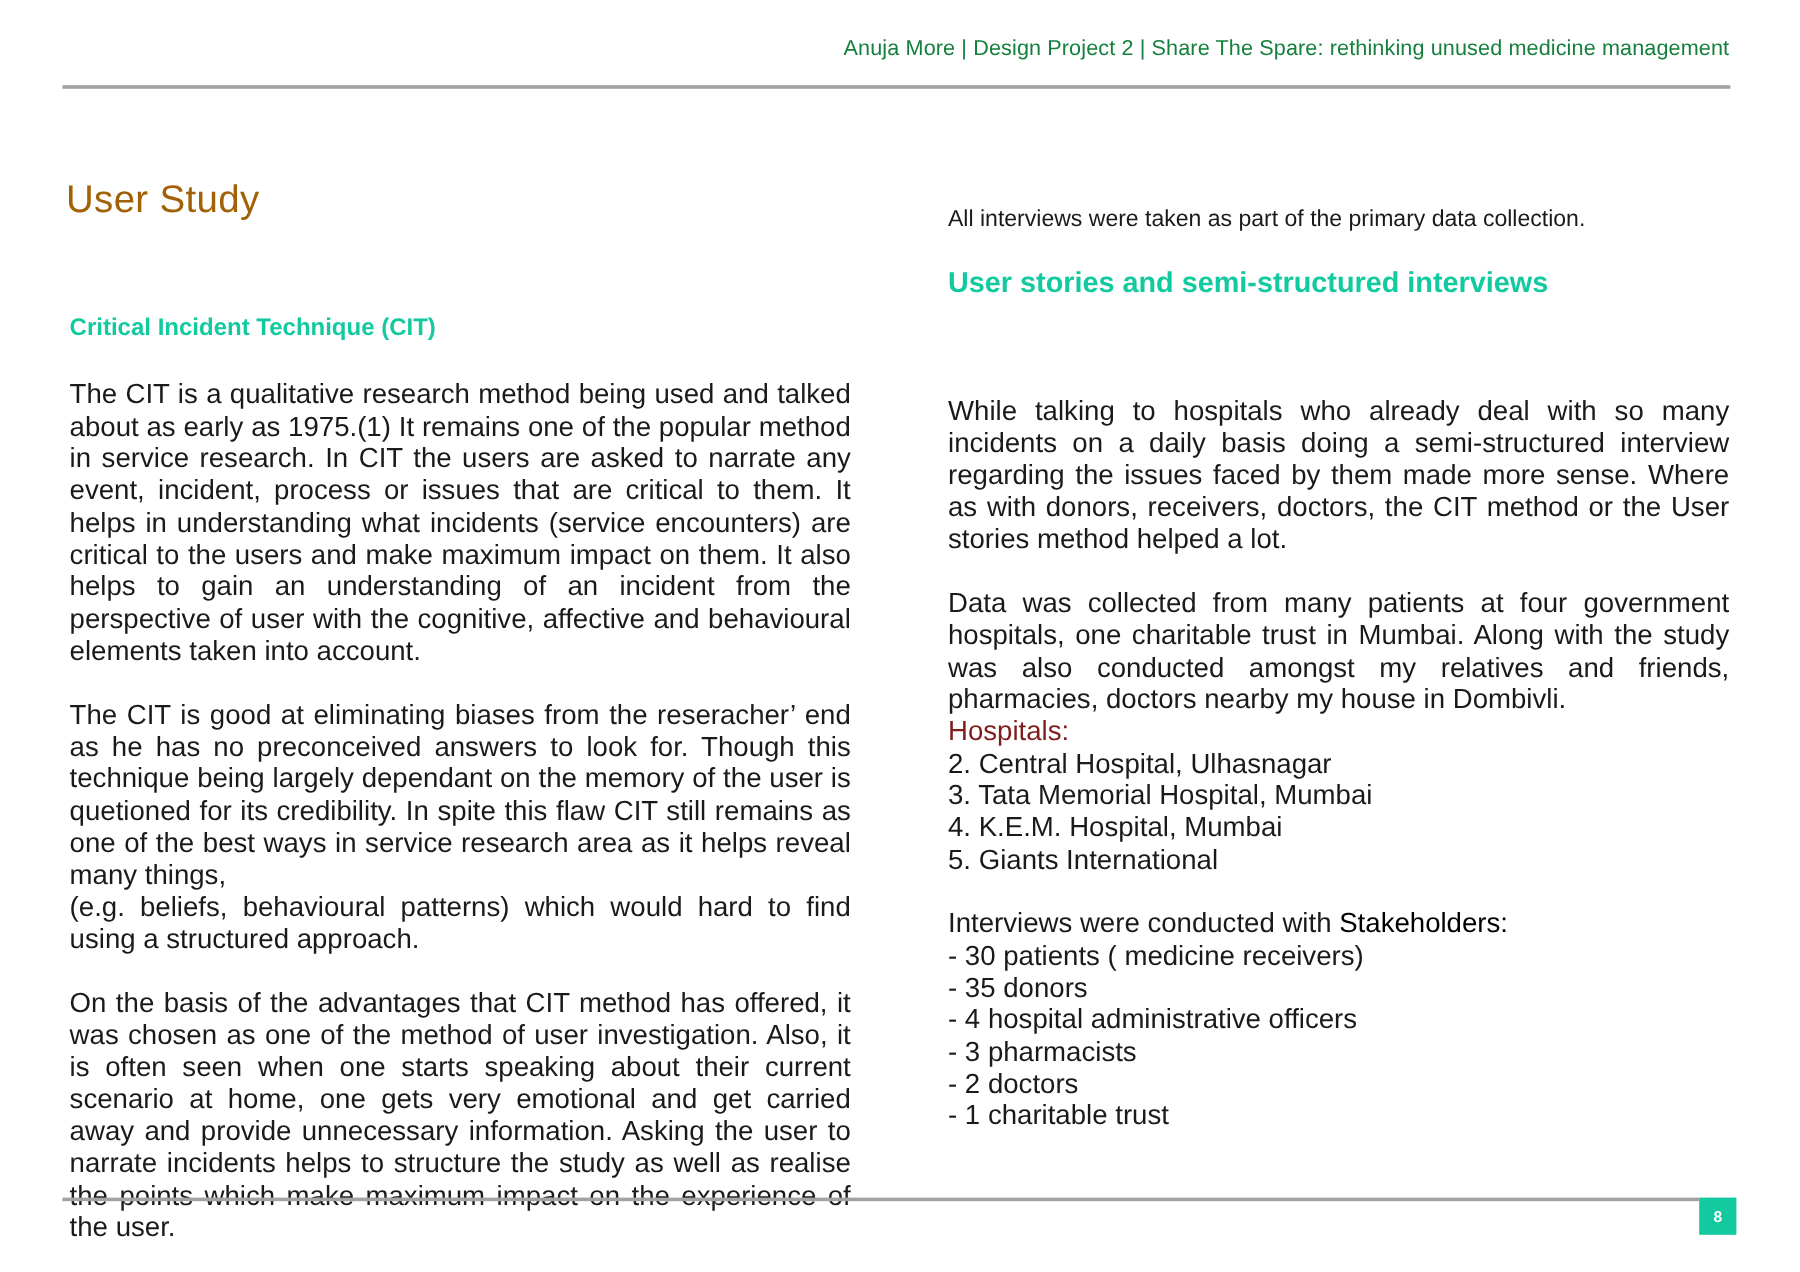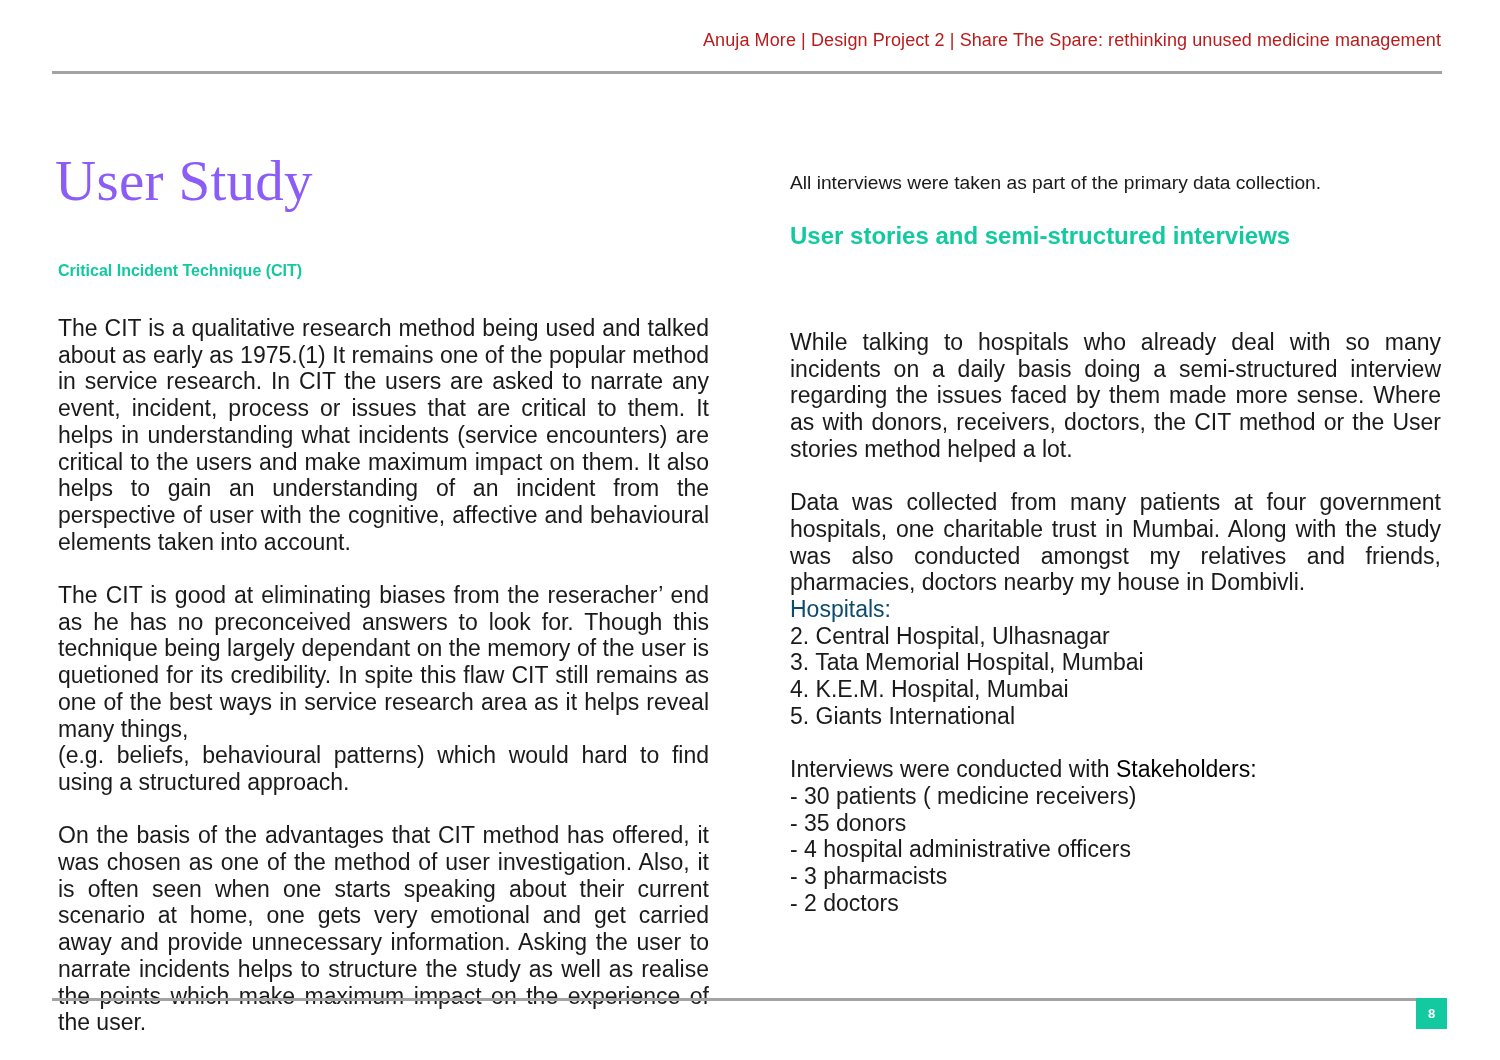--- a/index.html
+++ b/index.html
@@ -1,28 +1,28 @@
 <!DOCTYPE html>
 <html><head>
 <meta charset="utf-8">
 <style>
   html, body { margin: 0; padding: 0; background: #ffffff; }
   body { width: 1500px; height: 1060px; position: relative; overflow: hidden;
          font-family: "Liberation Sans", sans-serif; color: #1a1a1a; }
-  .header-text { position: absolute; top: 30px; right: 59px; font-size: 18px; color: #b91c1c;
+  .header-text { position: absolute; top: 30px; right: 59px; font-size: 18px; color: #15803d;
                  letter-spacing: 0.1px; white-space: nowrap; }
   .rule { position: absolute; left: 52px; width: 1390px; height: 3px; background: #a3a3a3; }
   .rule.top { top: 71px; }
   .rule.bottom { top: 998px; width: 1364px; }
   .page-num { position: absolute; left: 1416px; top: 998px; width: 31px; height: 31px;
               background: #13c9a0; color: #fff; font-size: 13px; font-weight: bold;
               display: flex; align-items: center; justify-content: center; }
-  .title { position: absolute; left: 55px; top: 148px; font-size: 57px; color: #8b5cf6;
-           font-weight: normal; margin: 0; letter-spacing: 0.3px; font-family: Liberation Serif, serif; }
-  .subhead { position: absolute; left: 58px; top: 262px; font-size: 16px; color: #13c9a0; margin: 0; }
+  .title { position: absolute; left: 55px; top: 148px; font-size: 32px; color: #a16207;
+           font-weight: normal; margin: 0; letter-spacing: 0.3px; }
+  .subhead { position: absolute; left: 58px; top: 262px; font-size: 20px; color: #13c9a0; margin: 0; }
   .col { position: absolute; font-size: 23px; line-height: 26.7px; text-align: justify; }
   .col.left { left: 58px; top: 315px; width: 651px; }
   .col p { margin: 0 0 26.7px 0; }
   .right-intro { position: absolute; left: 790px; top: 172px; font-size: 19.2px; }
   .subhead2 { position: absolute; left: 790px; top: 222px; font-size: 24px; color: #13c9a0; margin: 0; }
   .col.right { left: 790px; top: 305px; width: 651px; margin-top: 24px; }
   .col.right .list { text-align: left; }
   .label-strong { font-weight: bold; color: #111; }
   .no-margin { margin: 0 !important; }
   ul.plain { list-style: none; padding: 0; margin: 0; }
@@ -42,34 +42,35 @@
   <p>(e.g. beliefs, behavioural patterns) which would hard to find using a structured approach.</p>
   <p>On the basis of the advantages that CIT method has offered, it was chosen as one of the method of user investigation. Also, it is often seen when one starts speaking about their current scenario at home, one gets very emotional and get carried away and provide unnecessary information. Asking the user to narrate incidents helps to structure the study as well as realise the points which make maximum impact on the experience of the user.</p>
 </div>
 
 <div class="right-intro">All interviews were taken as part of the primary data collection.</div>
 <h2 class="subhead2">User stories and semi-structured interviews</h2>
 
 <div class="col right">
   <p>While talking to hospitals who already deal with so many incidents on a daily basis doing a semi-structured interview regarding the issues faced by them made more sense. Where as with donors, receivers, doctors, the CIT method or the User stories method helped a lot.</p>
   <p class="no-margin">Data was collected from many patients at four government hospitals, one charitable trust in Mumbai. Along with the study was also conducted amongst my relatives and friends, pharmacies, doctors nearby my house in Dombivli.</p>
-  <div class="label-strong" style="font-weight:normal;color:#0c4a6e;">Hospitals:</div>
+  <div class="label-strong" style="font-weight:normal;color:#7f1d1d;">Hospitals:</div>
   <ul class="plain list">
     <li>2. Central Hospital, Ulhasnagar</li>
     <li>3. Tata Memorial Hospital, Mumbai</li>
     <li>4. K.E.M. Hospital, Mumbai</li>
     <li>5. Giants International</li>
   </ul>
   <div style="height:26.7px"></div>
   <div class="list">
     <span>Interviews were conducted with </span><span style="color:#000;">Stakeholders:</span>
   </div>
   <ul class="plain list">
     <li>- 30 patients ( medicine receivers)</li>
     <li>- 35 donors</li>
     <li>- 4 hospital administrative officers</li>
     <li>- 3 pharmacists</li>
     <li>- 2 doctors</li>
+    <li>- 1 charitable trust</li>
   </ul>
 </div>
 
 <div class="rule bottom"></div>
 <div class="page-num">8</div>
 
 </body></html>

